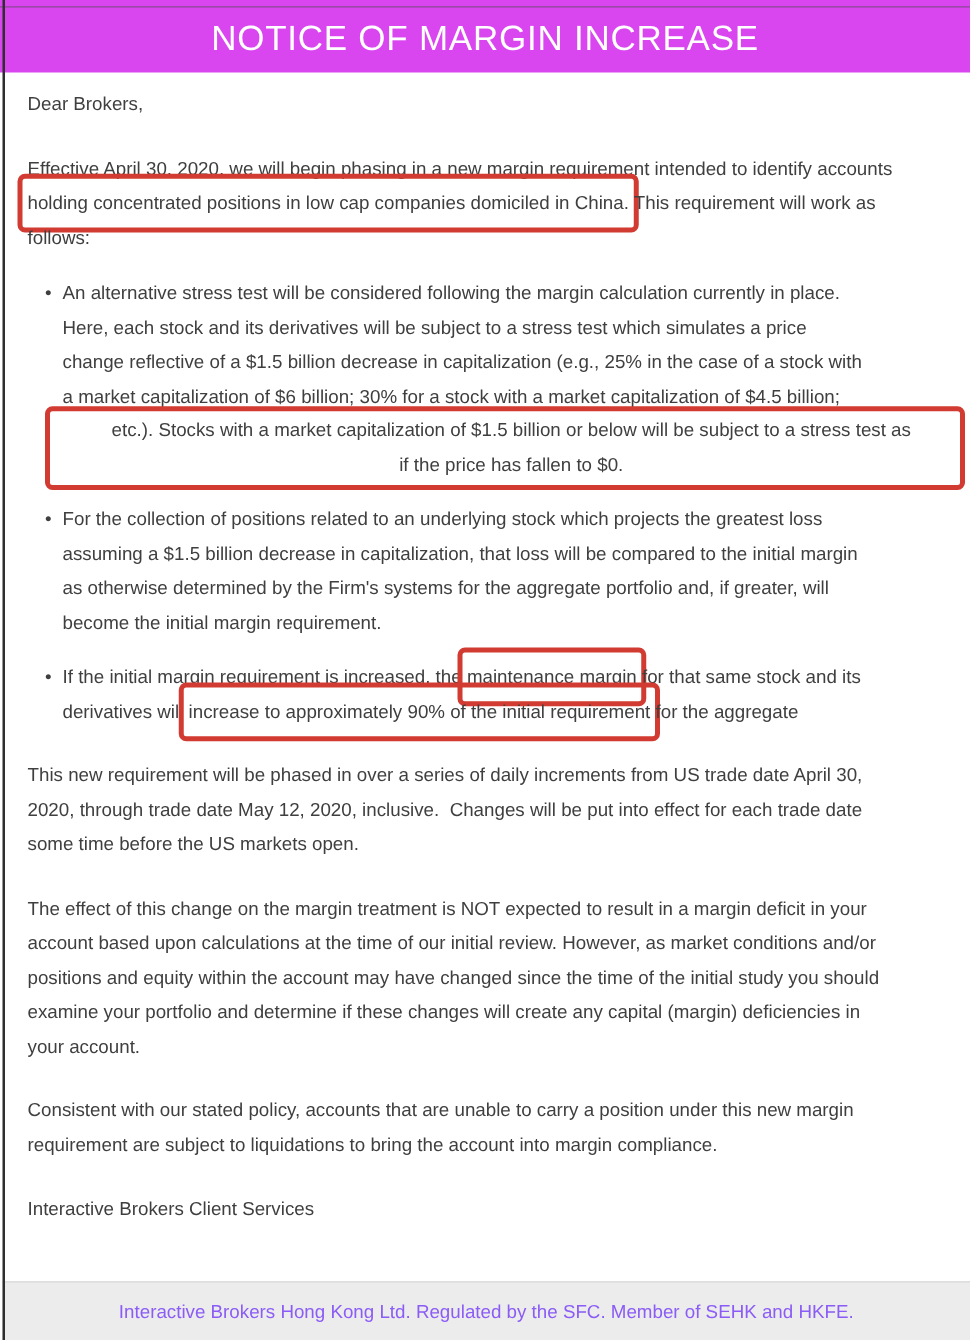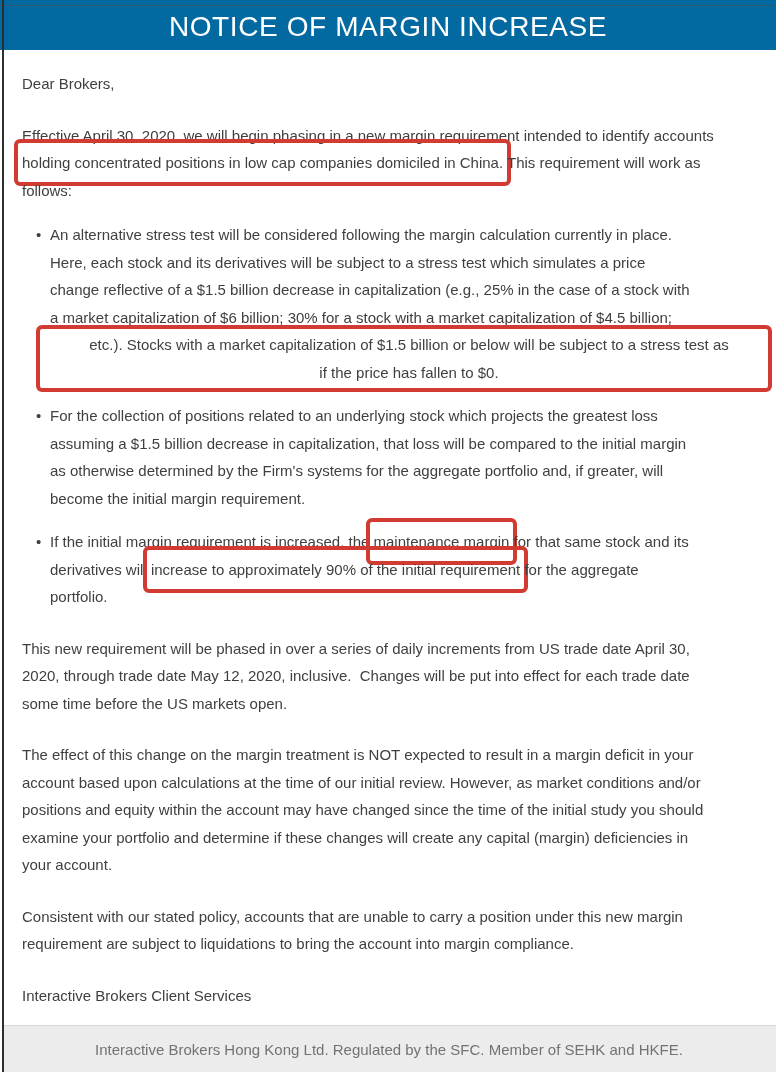--- a/index.html
+++ b/index.html
@@ -11,21 +11,21 @@
   }
   :root{
     --red:#d23b31;
     --text:#3f3f3f;
   }
   .page-left-border{
     position:absolute;left:2px;top:0;width:2px;height:1072px;
     background:#2e2e2e;z-index:5;
   }
   .header-bar{
-    position:absolute;top:0;left:0;right:0;height:50px;background:#0369a1;
+    position:absolute;top:0;left:0;right:0;height:58px;background:#d946ef;
     display:flex;align-items:center;justify-content:center;z-index:2;
   }
   .header-seam{
     position:absolute;top:5px;left:0;right:0;height:1px;background:#4a4a4a;opacity:.55;
   }
   .header-title{
     color:#ffffff;font-size:28px;letter-spacing:.6px;font-weight:400;
     padding-top:4px;white-space:nowrap;
   }
   .document-body{
@@ -48,21 +48,21 @@
   .hl-block{
     border:4px solid var(--red);border-radius:6px;
     padding:2px 0 2px 10px;
     margin:-6px -14px;
     position:relative;z-index:1;background:transparent;text-align:center;
   }
   .footer-bar{
     position:absolute;left:2px;right:0;bottom:0;height:46px;
     background:#ececec;border-top:1px solid #d8d8d8;
     display:flex;align-items:center;justify-content:center;
-    color:#737373;font-size:15px;z-index:2;
+    color:#8b5cf6;font-size:15px;z-index:2;
   }
 </style>
 </head>
 <body>
 
 <div class="page-left-border"></div>
 
 <div class="header-bar">
   <div class="header-seam"></div>
   <div class="header-title">NOTICE OF MARGIN INCREASE</div>
@@ -92,21 +92,20 @@
         <span class="bullet-marker">•</span>
         <div class="line"><span>For the collection of positions related to an underlying stock which projects the greatest loss</span></div>
         <div class="line"><span>assuming a $1.5 billion decrease in capitalization, that loss will be compared to the initial margin</span></div>
         <div class="line"><span>as otherwise determined by the Firm's systems for the aggregate portfolio and, if greater, will</span></div>
         <div class="line"><span>become the initial margin requirement.</span></div>
       </div>
       <div class="bullet-item">
         <span class="bullet-marker">•</span>
         <div class="line"><span>If the initial margin requirement is increased, the </span><span class="hl">maintenance margin</span><span> for that same stock and its</span></div>
         <div class="line"><span>derivatives will </span><span class="hl">increase to approximately 90% of the initial requirement</span><span> for the aggregate</span></div>
-        <div class="line"><span>portfolio.</span></div>
       </div>
     </div>
     <div class="paragraph">
       <div class="line"><span>This new requirement will be phased in over a series of daily increments from US trade date April 30,</span></div>
       <div class="line"><span>2020, through trade date May 12, 2020, inclusive.  Changes will be put into effect for each trade date</span></div>
       <div class="line"><span>some time before the US markets open.</span></div>
     </div>
     <div class="paragraph">
       <div class="line"><span>The effect of this change on the margin treatment is NOT expected to result in a margin deficit in your</span></div>
       <div class="line"><span>account based upon calculations at the time of our initial review. However, as market conditions and/or</span></div>

